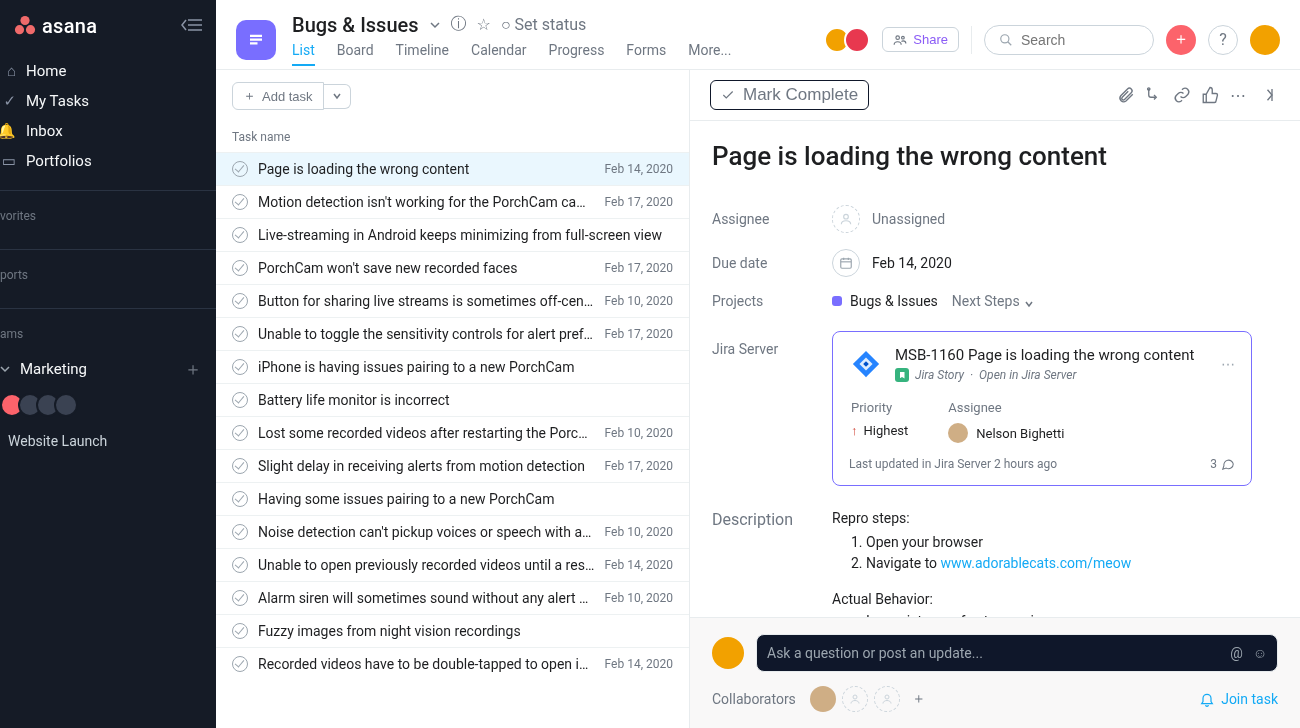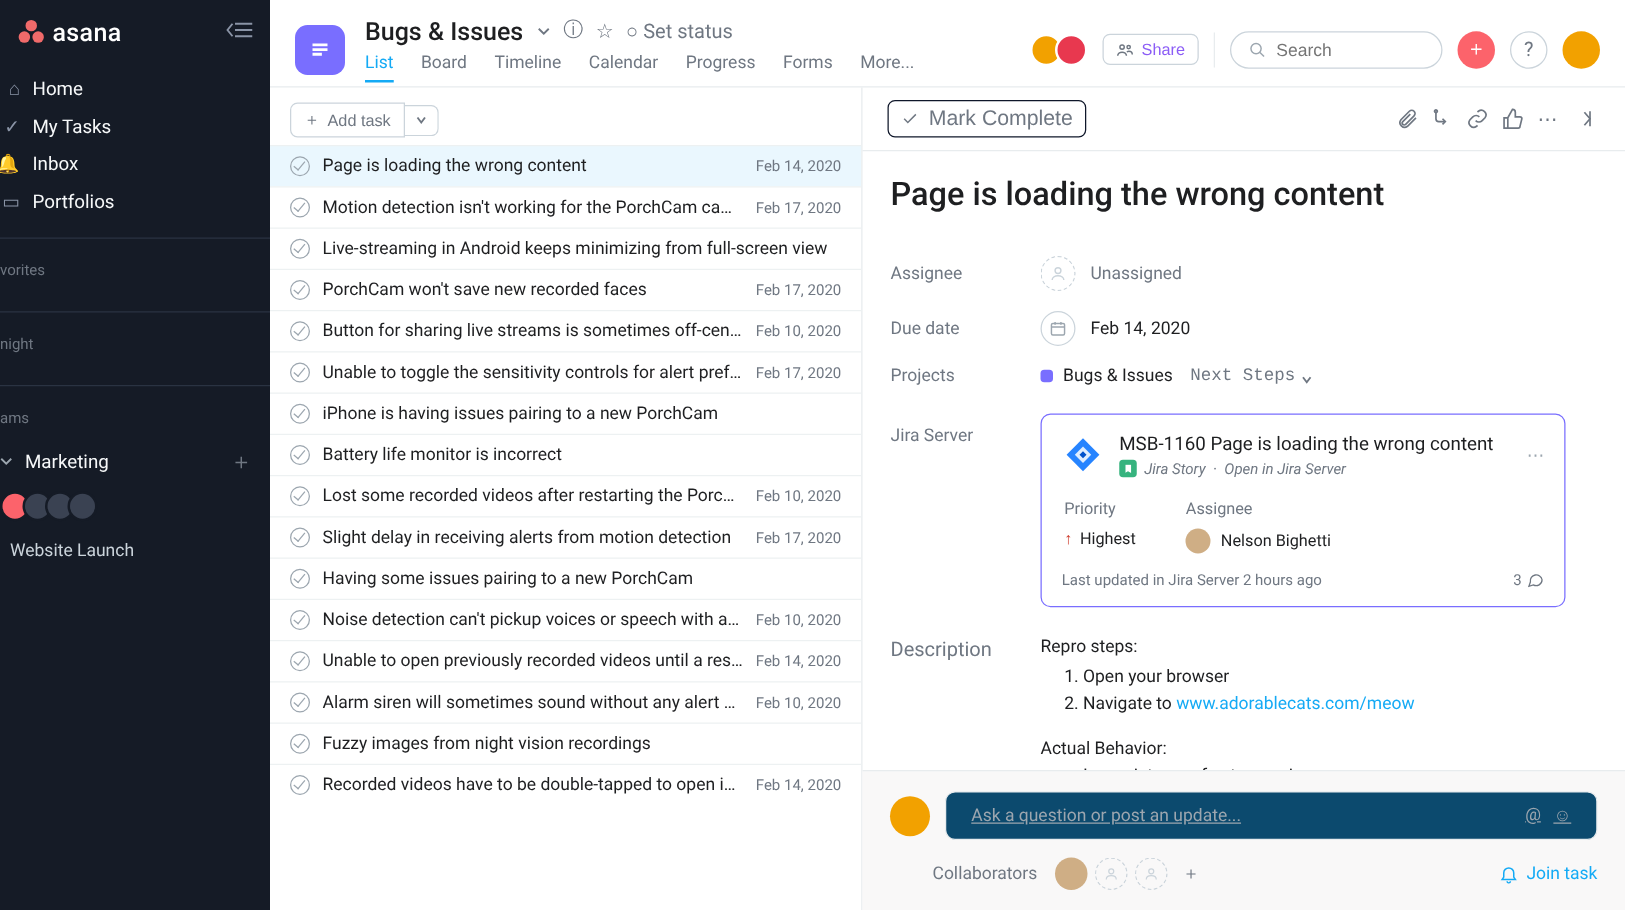--- a/index.html
+++ b/index.html
@@ -75,21 +75,21 @@
   .complete-btn { display:flex; align-items:center; gap:8px; border:1px solid #0f172a; border-radius:6px; padding:4px 10px; font-size:17px; color:#6f7782; background:#fff; cursor:pointer; }
   .detail-toolbar .spacer { flex:1; }
   .detail-toolbar .ic-btn { width:28px; height:28px; display:flex; align-items:center; justify-content:center; color:#6f7782; cursor:pointer; }
   .detail-body { flex:1; overflow:auto; padding: 20px 22px 0 22px; }
   .detail-title { font-size:26px; font-weight:500; margin-bottom:26px; }
   .field-row { display:flex; align-items:center; padding:8px 0; font-size:14px; }
   .field-row .label { width:120px; color:#6f7782; }
   .dashed-circle { width:28px; height:28px; border:1px dashed #cbd4db; border-radius:50%; display:flex; align-items:center; justify-content:center; margin-right:12px; color:#cbd4db; }
   .proj-chip { display:flex; align-items:center; gap:8px; font-size:14px; }
   .proj-dot { width:10px; height:10px; border-radius:3px; background:#796eff; }
-  .next-steps { margin-left:14px; color:#6f7782; display:flex; align-items:flex-end; gap:4px;font-family:Liberation Mono, monospace; }
+  .next-steps { margin-left:14px; color:#6f7782; display:flex; align-items:flex-end; gap:4px; }
 
   
   .jira-card { border:1px solid #796eff; border-radius:8px; padding:14px 16px; margin-top:6px; width: 420px; }
   .jira-top { display:flex; align-items:center; gap:12px; }
   .jira-logo { width:34px; height:34px; display:flex; align-items:center; justify-content:center; }
   .jira-title { font-size:15px; }
   .jira-sub { display:flex; align-items:flex-start; gap:6px; font-size:12px; color:#6f7782; margin-top:4px;font-style:italic; }
   .jira-sub .story-ic { width:14px; height:14px; border-radius:3px; background:#36b37e; display:flex; align-items:center; justify-content:center; }
   .jira-sub .story-ic::after { content:""; width:5px; height:7px; background:#fff; clip-path: polygon(0 0,100% 0,100% 100%,50% 80%,0 100%); }
   .jira-dots { margin-left:auto; color:#9ca6af; cursor:pointer; }
@@ -110,23 +110,23 @@
   .desc a { color:#14aaf5; text-decoration:none; }
 
   .desc-wrap { display:flex; }
   .desc-wrap .label { width:120px; color:#6f7782; padding-top:2px; }
   .desc-wrap .desc { margin-top:0; }
 
   
   .comment-zone { border-top:1px solid #e8ecee; background:#f9f8f8; padding:16px 22px 16px 22px; }
   .comment-input { display:flex; align-items:center; gap:12px; }
   .comment-input .me { width:32px; height:32px; border-radius:50%; background:#f2a100; }
-  .comment-box { flex:1; background:#0c4a6e; border:1px solid #e8ecee; border-radius:8px; padding:10px 20px; display:flex; align-items:center; font-size:14px; color:#9ca6af;text-decoration:underline; }
+  .comment-box { flex:1; background:#0f172a; border:1px solid #e8ecee; border-radius:8px; padding:10px 10px; display:flex; align-items:center; font-size:14px; color:#9ca6af; }
   .comment-box .right-ic { margin-left:auto; display:flex; gap:10px; color:#9ca6af; }
-  .collab-row { display:flex; align-items:center; padding-top:14px; font-size:14px; color:#6f7782;margin-left:34px; }
+  .collab-row { display:flex; align-items:center; padding-top:14px; font-size:14px; color:#6f7782; }
   .collab-row .avs { display:flex; align-items:center; gap:6px; margin-left:14px; }
   .collab-row .av { width:26px; height:26px; border-radius:50%; background:#cfae85; }
   .collab-row .av.dashed { background:none; border:1px dashed #cbd4db; color:#cbd4db; display:flex; align-items:center; justify-content:center; }
   .collab-row .plus { color:#6f7782; margin-left:6px; cursor:pointer; }
   .join-task { margin-left:auto; color:#14aaf5; display:flex; align-items:center; gap:6px; cursor:pointer; }
 </style>
 </head>
 <body>
 
 <aside class="sidebar">
@@ -164,21 +164,21 @@
         <span class="ic">🔔</span>
         <span>Inbox</span>
       </div>
     <div class="sb-item">
         <span class="ic">▭</span>
         <span>Portfolios</span>
       </div>
   </nav>
 
   <div class="sb-section">vorites</div>
-  <div class="sb-section" style="margin-top:18px;">night</div>
+  <div class="sb-section" style="margin-top:18px;">ports</div>
   <div class="sb-section" style="margin-top:18px;">ams</div>
 
   <div class="sb-team">
     <div class="left">
       <svg width="10" height="10" viewBox="0 0 10 10">
           <path d="M1 3l4 4 4-4" stroke="#9ca6af" fill="none" stroke-width="1.5"></path>
         </svg>
       <span>Marketing</span>
     </div>
     <span class="plus">＋</span>
@@ -253,20 +253,21 @@
 
     <div class="list">
       <div class="list-toolbar">
         <button class="add-task-btn">＋ <span>Add task</span></button>
         <button class="add-task-chevron">
           <svg width="10" height="10" viewBox="0 0 10 10">
               <path d="M2 3l3 4 3-4" stroke="#6f7782" fill="none" stroke-width="1.5"></path>
             </svg>
         </button>
       </div>
+      <div class="col-head">Task name</div>
       <div class="tasks" id="tasks">
           <div class="task selected">
             <span class="check-circle"></span>
             <span class="name">Page is loading the wrong content</span>
             <span class="date">Feb 14, 2020</span>
           </div>
           <div class="task">
             <span class="check-circle"></span>
             <span class="name">Motion detection isn't working for the PorchCam camera</span>
             <span class="date">Feb 17, 2020</span>

